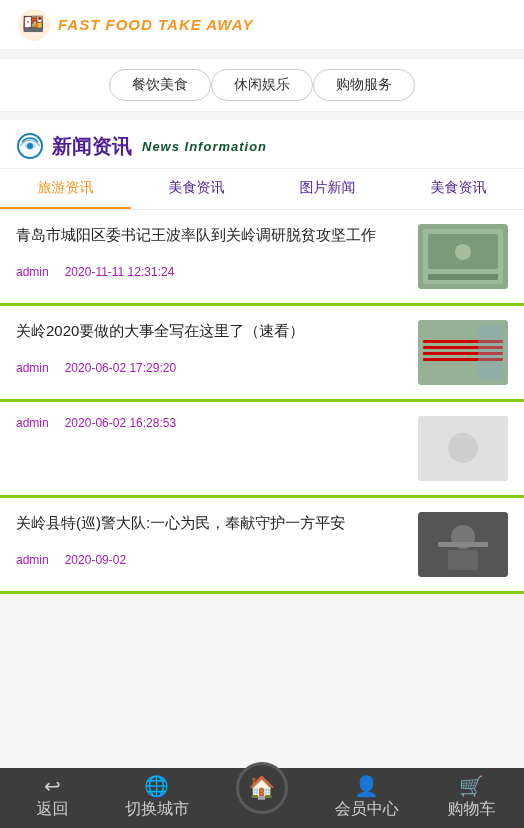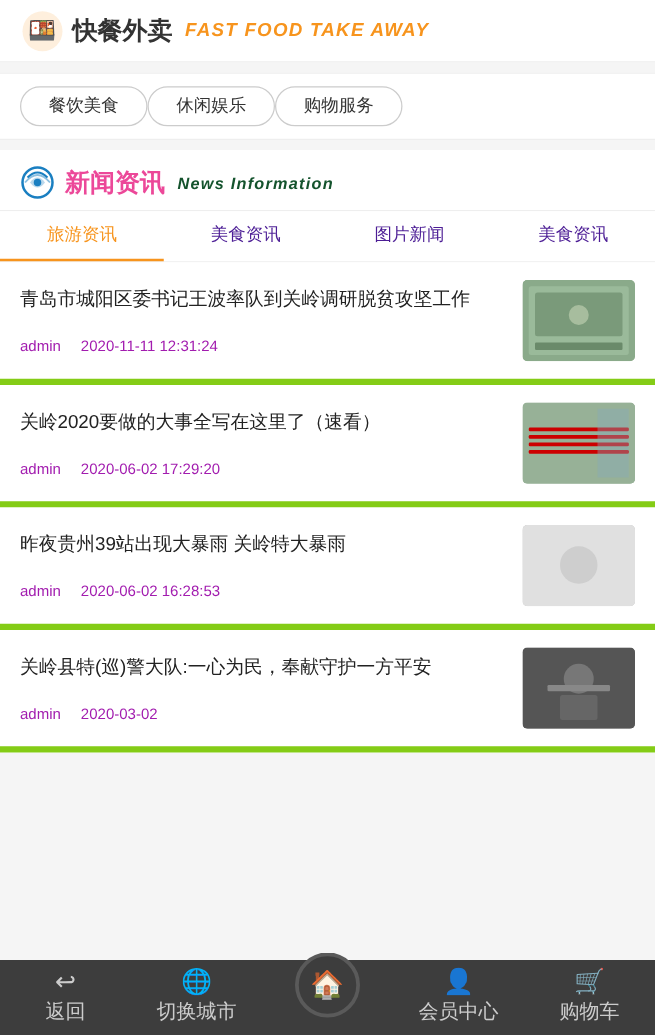--- a/index.html
+++ b/index.html
@@ -37,21 +37,21 @@
       color: #f7941d;
       font-style: italic;
       letter-spacing: 1px;
       font-weight: 600;
     }
 
     
     .category-bar {
       background: #fff;
       display: flex;
-      justify-content: flex-start;
+      justify-content: center;
       padding: 10px 16px;
       margin-top: 8px;
       border-top: 1px solid #eee;
       border-bottom: 1px solid #eee;
     }
     .category-btn {
       border: 1px solid #ccc;
       border-radius: 20px;
       padding: 6px 22px;
       font-size: 14px;
@@ -72,21 +72,21 @@
       border-bottom: 1px solid #eee;
     }
     .news-icon {
       width: 28px;
       height: 28px;
       margin-right: 8px;
     }
     .news-title-cn {
       font-size: 20px;
       font-weight: bold;
-      color: #ec4899;
+      color: #4c1d95;
       margin-right: 10px;
     }
     .news-title-en {
       font-size: 13px;
       color: #14532d;
       font-style: italic;
       font-weight: 600;
       letter-spacing: 1px;
     }
 
@@ -109,23 +109,23 @@
       color: #f7941d;
       border-bottom: 2px solid #f7941d;
     }
 
     
     .news-list {
       background: #fff;
     }
     .news-item {
       display: flex;
-      align-items: center;
+      align-items: flex-start;
       padding: 14px 16px;
-      border-bottom: 5px solid #84cc16;
+      border-bottom: 3px solid #84cc16;
       background: #fff;
       gap: 21px;
     }
     .news-item-content {
       flex: 1;
       padding-right: 10px;
     }
     .news-item-title {
       font-size: 15px;
       color: #222;
@@ -223,21 +223,20 @@
     }
   </style>
 </head>
 <body>
 
 <div class="header">
   <svg class="header-logo-icon" viewBox="0 0 36 36">
     <circle cx="18" cy="18" r="16" fill="#f7941d" opacity="0.15"></circle>
     <text x="18" y="23" text-anchor="middle" font-size="18" fill="#f7941d">🍱</text>
   </svg>
-  <span class="header-logo-text">快餐外卖</span>
   <span class="header-subtitle">FAST FOOD TAKE AWAY</span>
 </div>
 
 <div class="category-bar">
   <button class="category-btn">餐饮美食</button>
   <button class="category-btn">休闲娱乐</button>
   <button class="category-btn">购物服务</button>
 </div>
 
 <div class="news-section">
@@ -302,21 +301,20 @@
             <rect x="5" y="32" width="80" height="3" fill="#cc0000" rx="1"></rect>
             <rect x="5" y="38" width="80" height="3" fill="#cc0000" rx="1"></rect>
             <rect x="60" y="5" width="25" height="55" fill="#8ab" opacity="0.4"></rect>
           </svg>
         </div>
       </div>
     </div>
 
     <div class="news-item">
       <div class="news-item-content">
-        <div class="news-item-title">昨夜贵州39站出现大暴雨 关岭特大暴雨</div>
         <div class="news-item-meta">
           <span>admin</span>
           <span>2020-06-02 16:28:53</span>
         </div>
       </div>
       <div class="news-item-thumb">
         <div class="thumb-placeholder thumb-3">
           <svg width="90" height="65" viewBox="0 0 90 65">
             <rect width="90" height="65" fill="#ccc"></rect>
             <rect x="0" y="0" width="90" height="65" fill="#e0e0e0"></rect>
@@ -324,21 +322,21 @@
           </svg>
         </div>
       </div>
     </div>
 
     <div class="news-item">
       <div class="news-item-content">
         <div class="news-item-title">关岭县特(巡)警大队:一心为民，奉献守护一方平安</div>
         <div class="news-item-meta">
           <span>admin</span>
-          <span>2020-03-02</span>
+          <span>2020-09-02</span>
         </div>
       </div>
       <div class="news-item-thumb">
         <div class="thumb-placeholder thumb-4">
           <svg width="90" height="65" viewBox="0 0 90 65">
             <rect width="90" height="65" fill="#555"></rect>
             <circle cx="45" cy="25" r="12" fill="#777"></circle>
             <rect x="30" y="38" width="30" height="20" fill="#666" rx="2"></rect>
             <rect x="20" y="30" width="50" height="5" fill="#888" rx="1"></rect>
           </svg>

